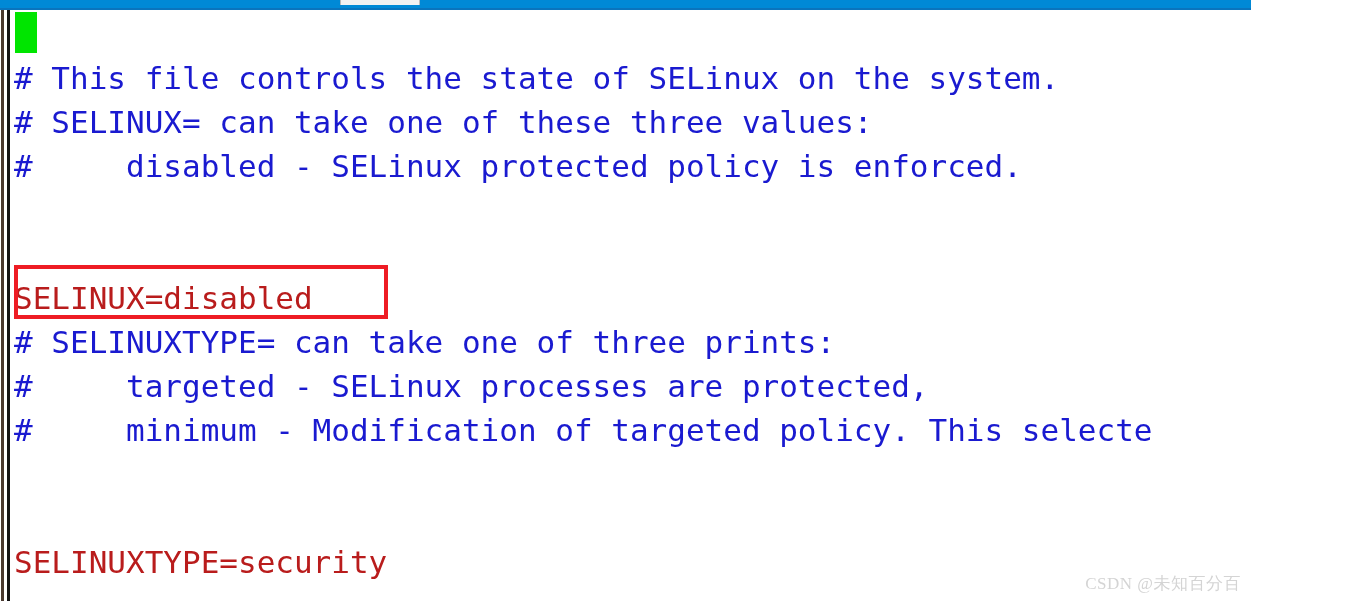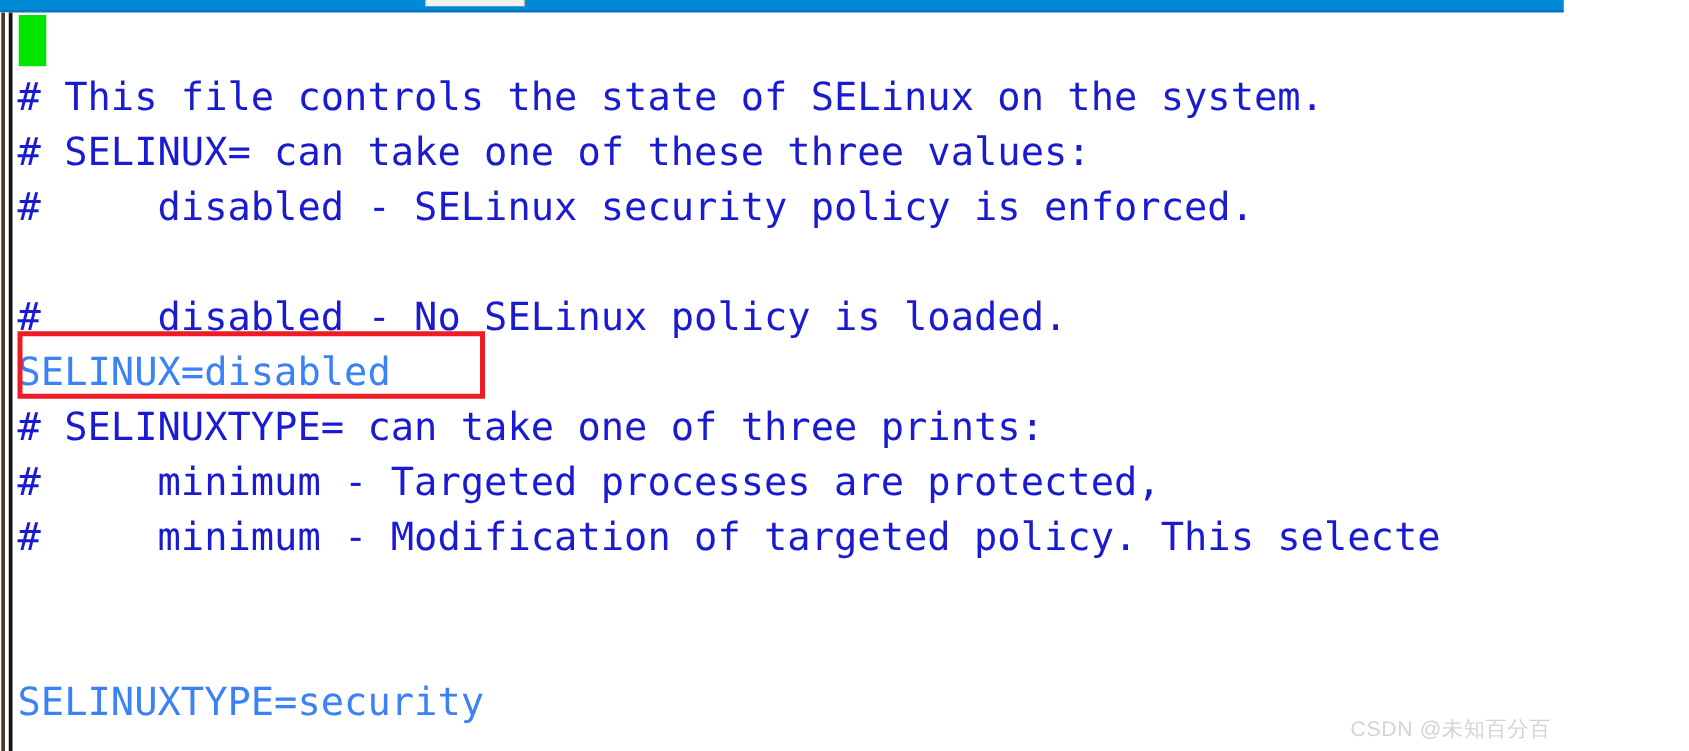--- a/index.html
+++ b/index.html
@@ -89,21 +89,21 @@
     position: absolute;
     left: 0;
     white-space: pre;
     font-family: "DejaVu Sans Mono", "Liberation Mono", monospace;
     font-size: 31px;
     line-height: 44px;
     letter-spacing: 0px;
     color: #1a1ad0;
   }
   .line.plain {
-    color: #3b82f6;
+    color: #b91c1c;
   }
 
   
   #cursor-block {
     position: absolute;
     left: 15px;
     top: 12px;
     width: 22px;
     height: 41px;
     background: #00e500;
@@ -119,21 +119,21 @@
     border: 4px solid #ee1c24;
     box-sizing: border-box;
     background: transparent;
   }
 
   
   #watermark {
     position: absolute;
     right: 10px;
     bottom: 6px;
-    font-family: Liberation Sans, sans-serif;
+    font-family: Liberation Serif, serif;
     font-size: 17px;
     color: #d4d4d4;
     white-space: pre;
     letter-spacing: 0.5px;
   }
 </style>
 </head>
 <body>
 
 <div id="screen">
@@ -143,25 +143,24 @@
   </div>
   <div id="top-bar-underline"></div>
 
   <div id="left-edge"></div>
   <div id="left-edge-dark"></div>
   <div id="left-edge-inner"></div>
 
   <div id="text-area">
     <div class="line comment" style="top:46px"># This file controls the state of SELinux on the system.</div>
     <div class="line comment" style="top:90px"># SELINUX= can take one of these three values:</div>
-    <div class="line comment" style="top:134px">#     disabled - SELinux security policy is enforced.</div>
-    <div class="line comment" style="top:222px">#     disabled - No SELinux policy is loaded.</div>
+    <div class="line comment" style="top:134px">#     disabled - SELinux protected policy is enforced.</div>
     <div class="line plain" style="top:266px">SELINUX=disabled</div>
     <div class="line comment" style="top:310px"># SELINUXTYPE= can take one of three prints:</div>
-    <div class="line comment" style="top:354px">#     minimum - Targeted processes are protected,</div>
+    <div class="line comment" style="top:354px">#     targeted - SELinux processes are protected,</div>
     <div class="line comment" style="top:398px">#     minimum - Modification of targeted policy. This selecte</div>
     <div class="line plain" style="top:530px">SELINUXTYPE=security</div>
   </div>
 
   <div id="cursor-block"></div>
 
   <div id="annotation-box"></div>
 
   <div id="watermark">CSDN @未知百分百</div>
 

